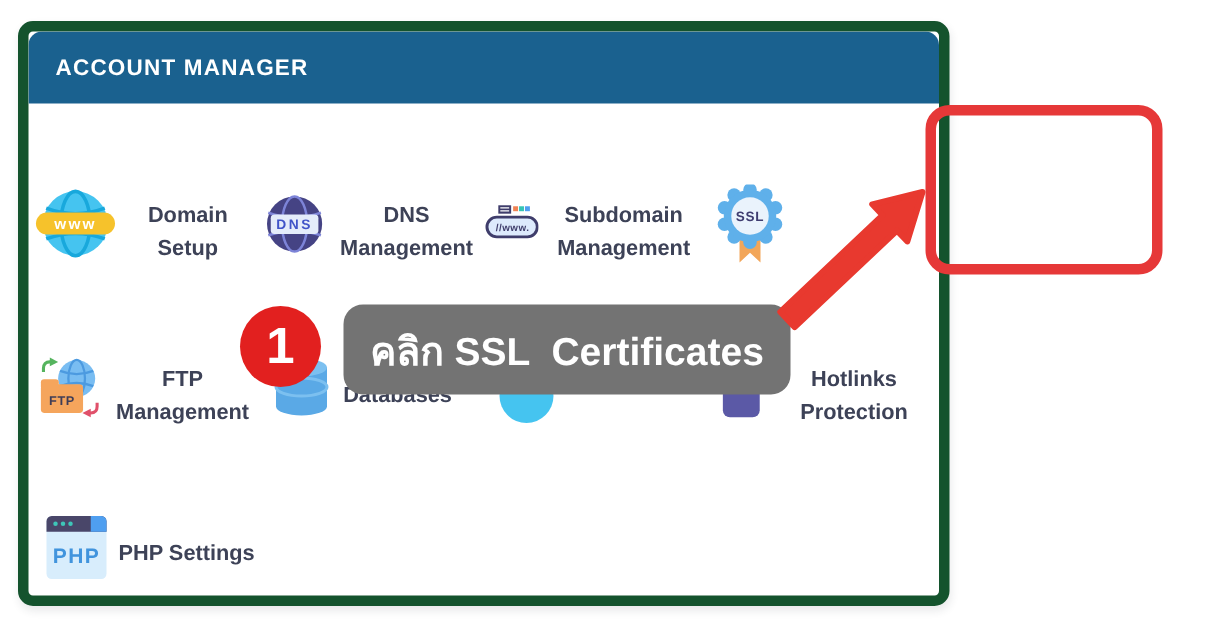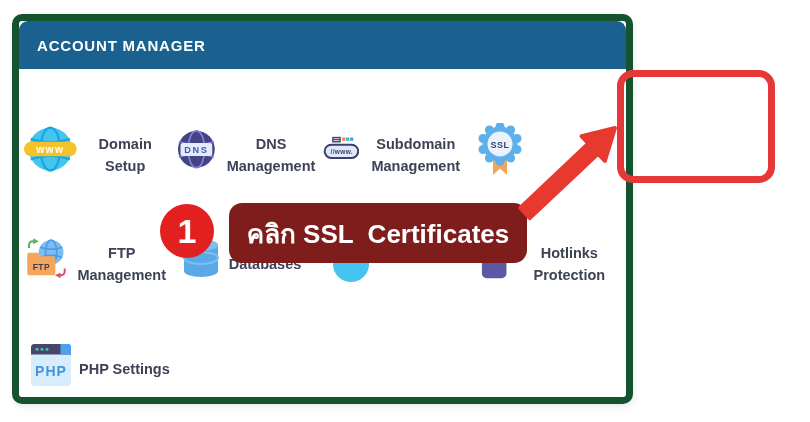--- a/index.html
+++ b/index.html
@@ -33,21 +33,21 @@
   .icon56 { width:56px; height:56px; display:block; }
   svg text { font-family:"Liberation Sans","DejaVu Sans",sans-serif; }
 
   
   .ssl-box {
     position:absolute; left:617px; top:70px; width:158px; height:113px;
     border:7px solid #e63838; border-radius:16px; box-sizing:border-box; z-index:20;
   }
   .callout {
     position:absolute; left:229px; top:203px; width:298px; height:60px;
-    background:#7f1d1d; border-radius:13px; z-index:21;
+    background:#737373; border-radius:13px; z-index:21;
     display:flex; align-items:center; justify-content:center;
     color:#fff; font-weight:bold; font-size:26px; white-space:pre;
   }
   .step-badge {
     position:absolute; left:160px; top:204px; width:54px; height:54px;
     background:#e2201f; border-radius:50%; z-index:22;
     display:flex; align-items:center; justify-content:center;
     color:#fff; font-weight:bold; font-size:34px;
   }
   .arrow-wrap { position:absolute; left:508px; top:118px; width:125px; height:110px; z-index:23; }

